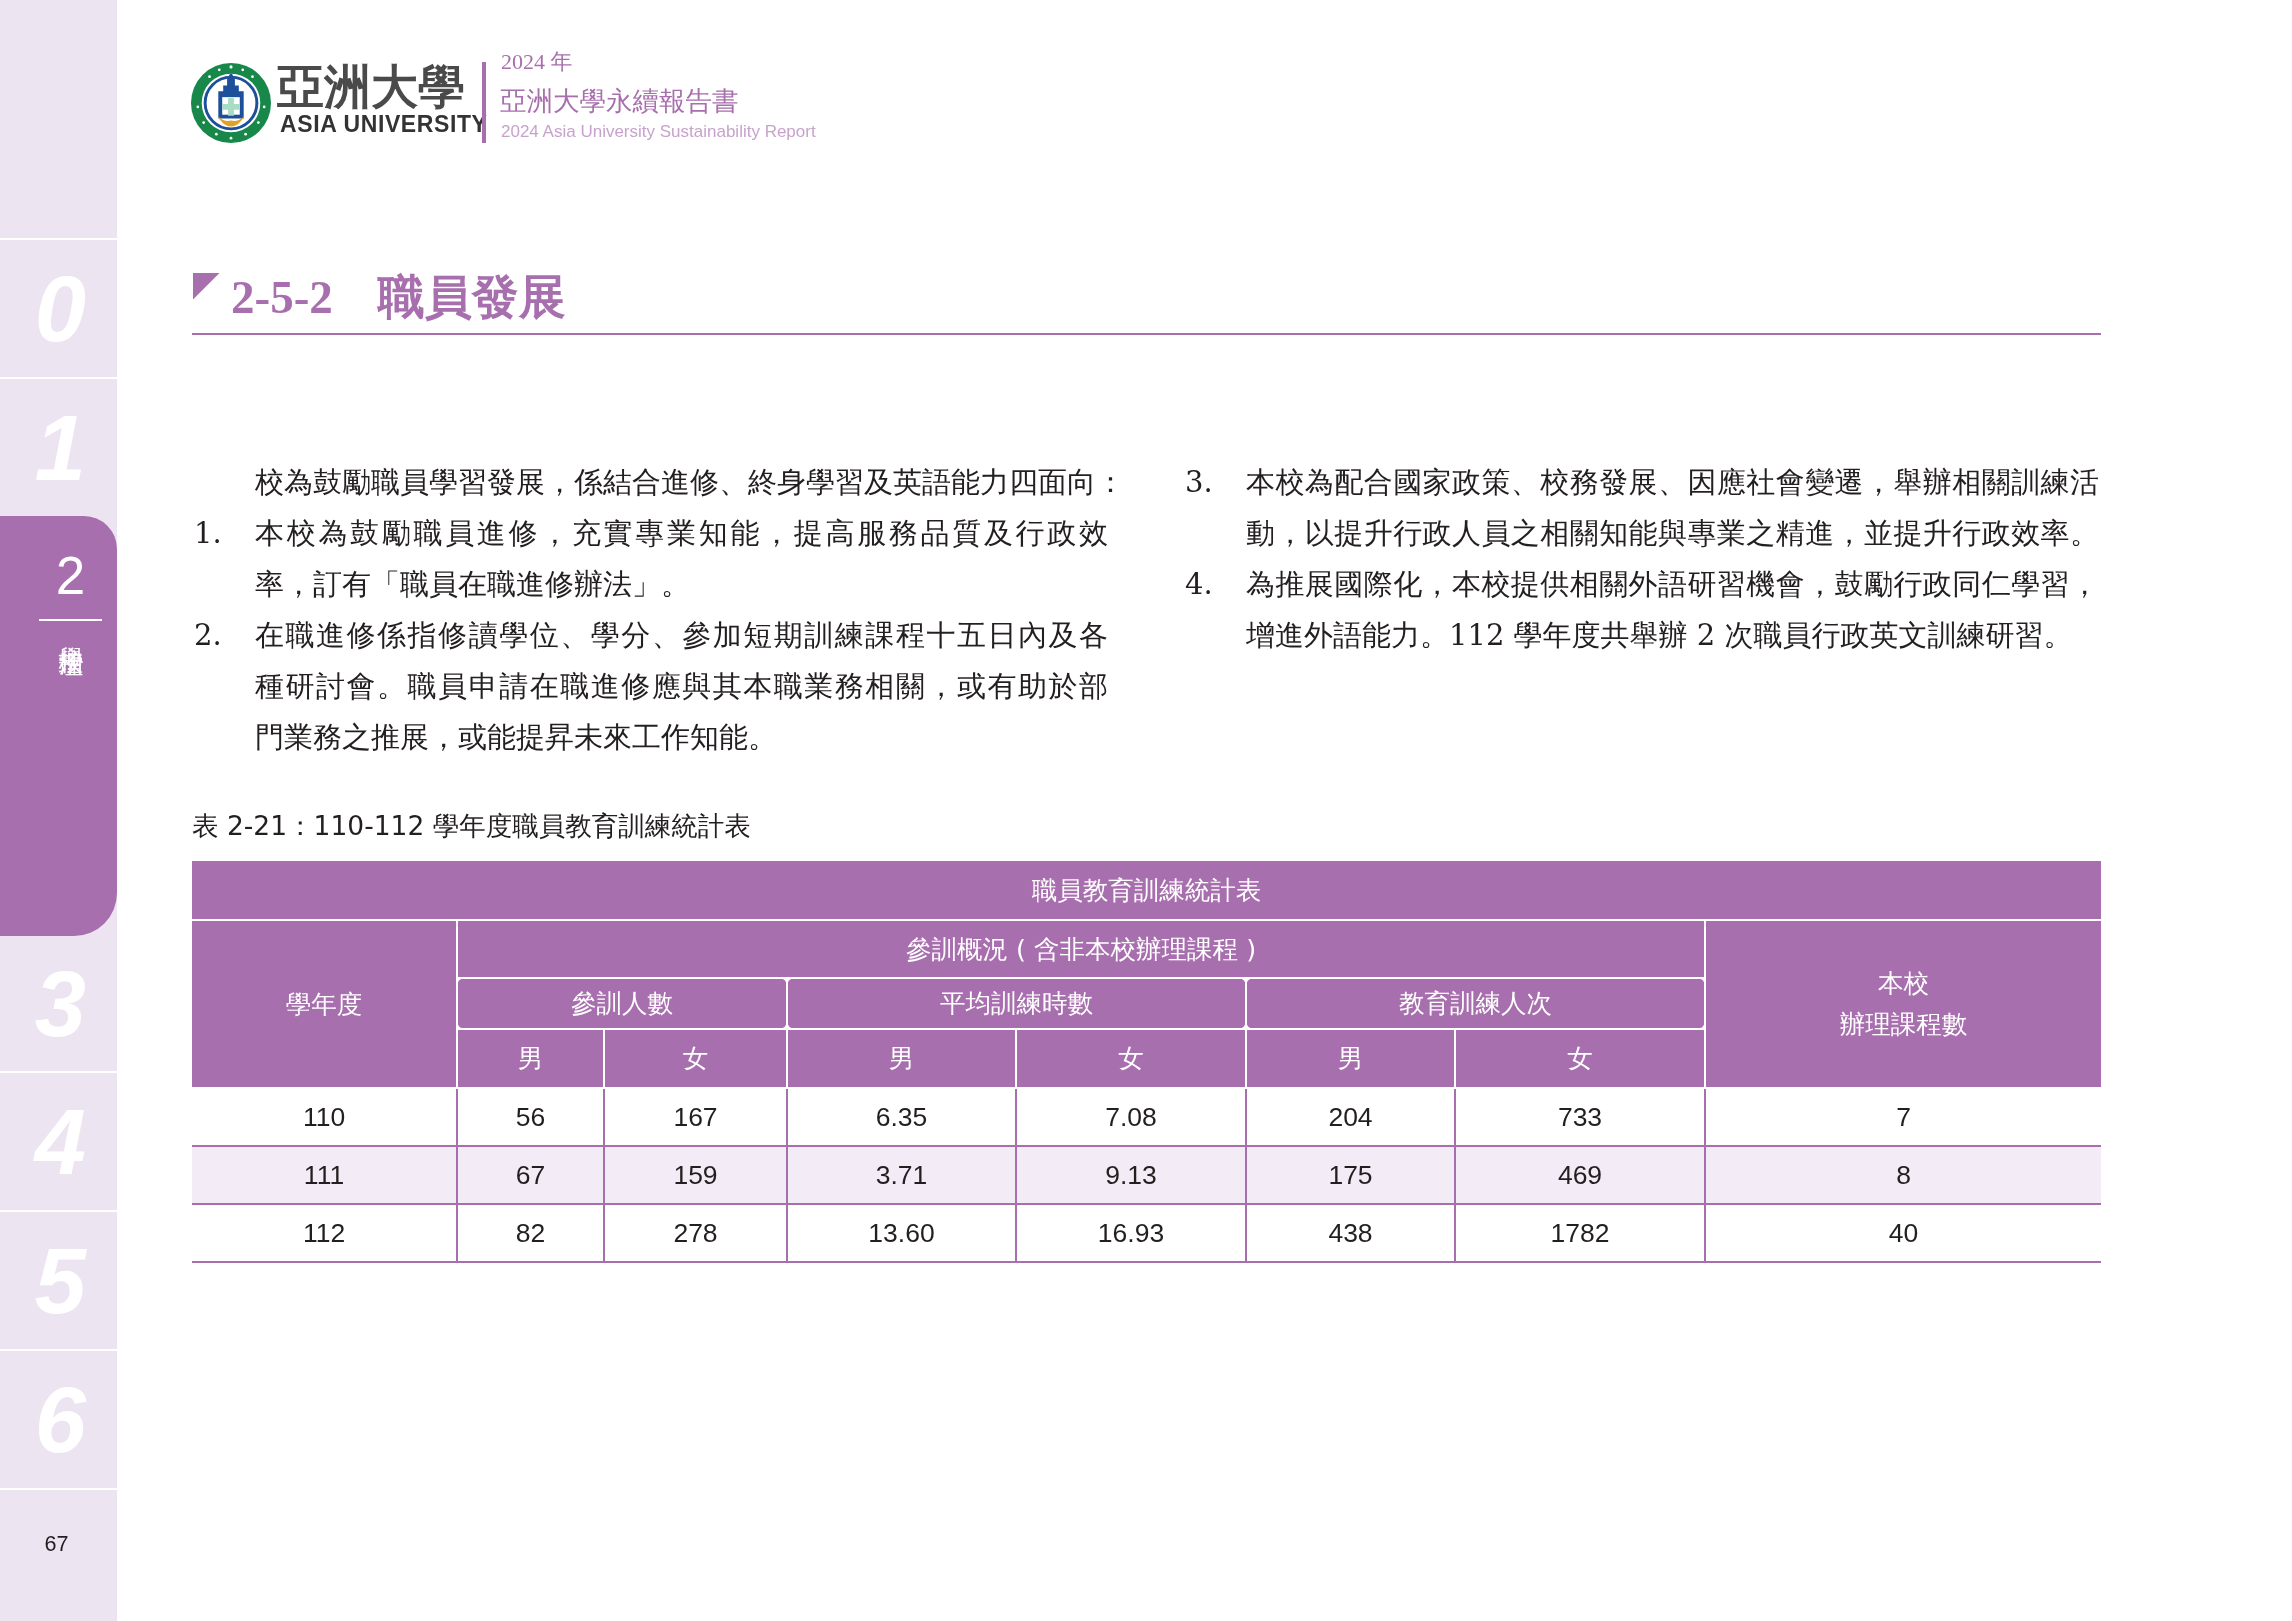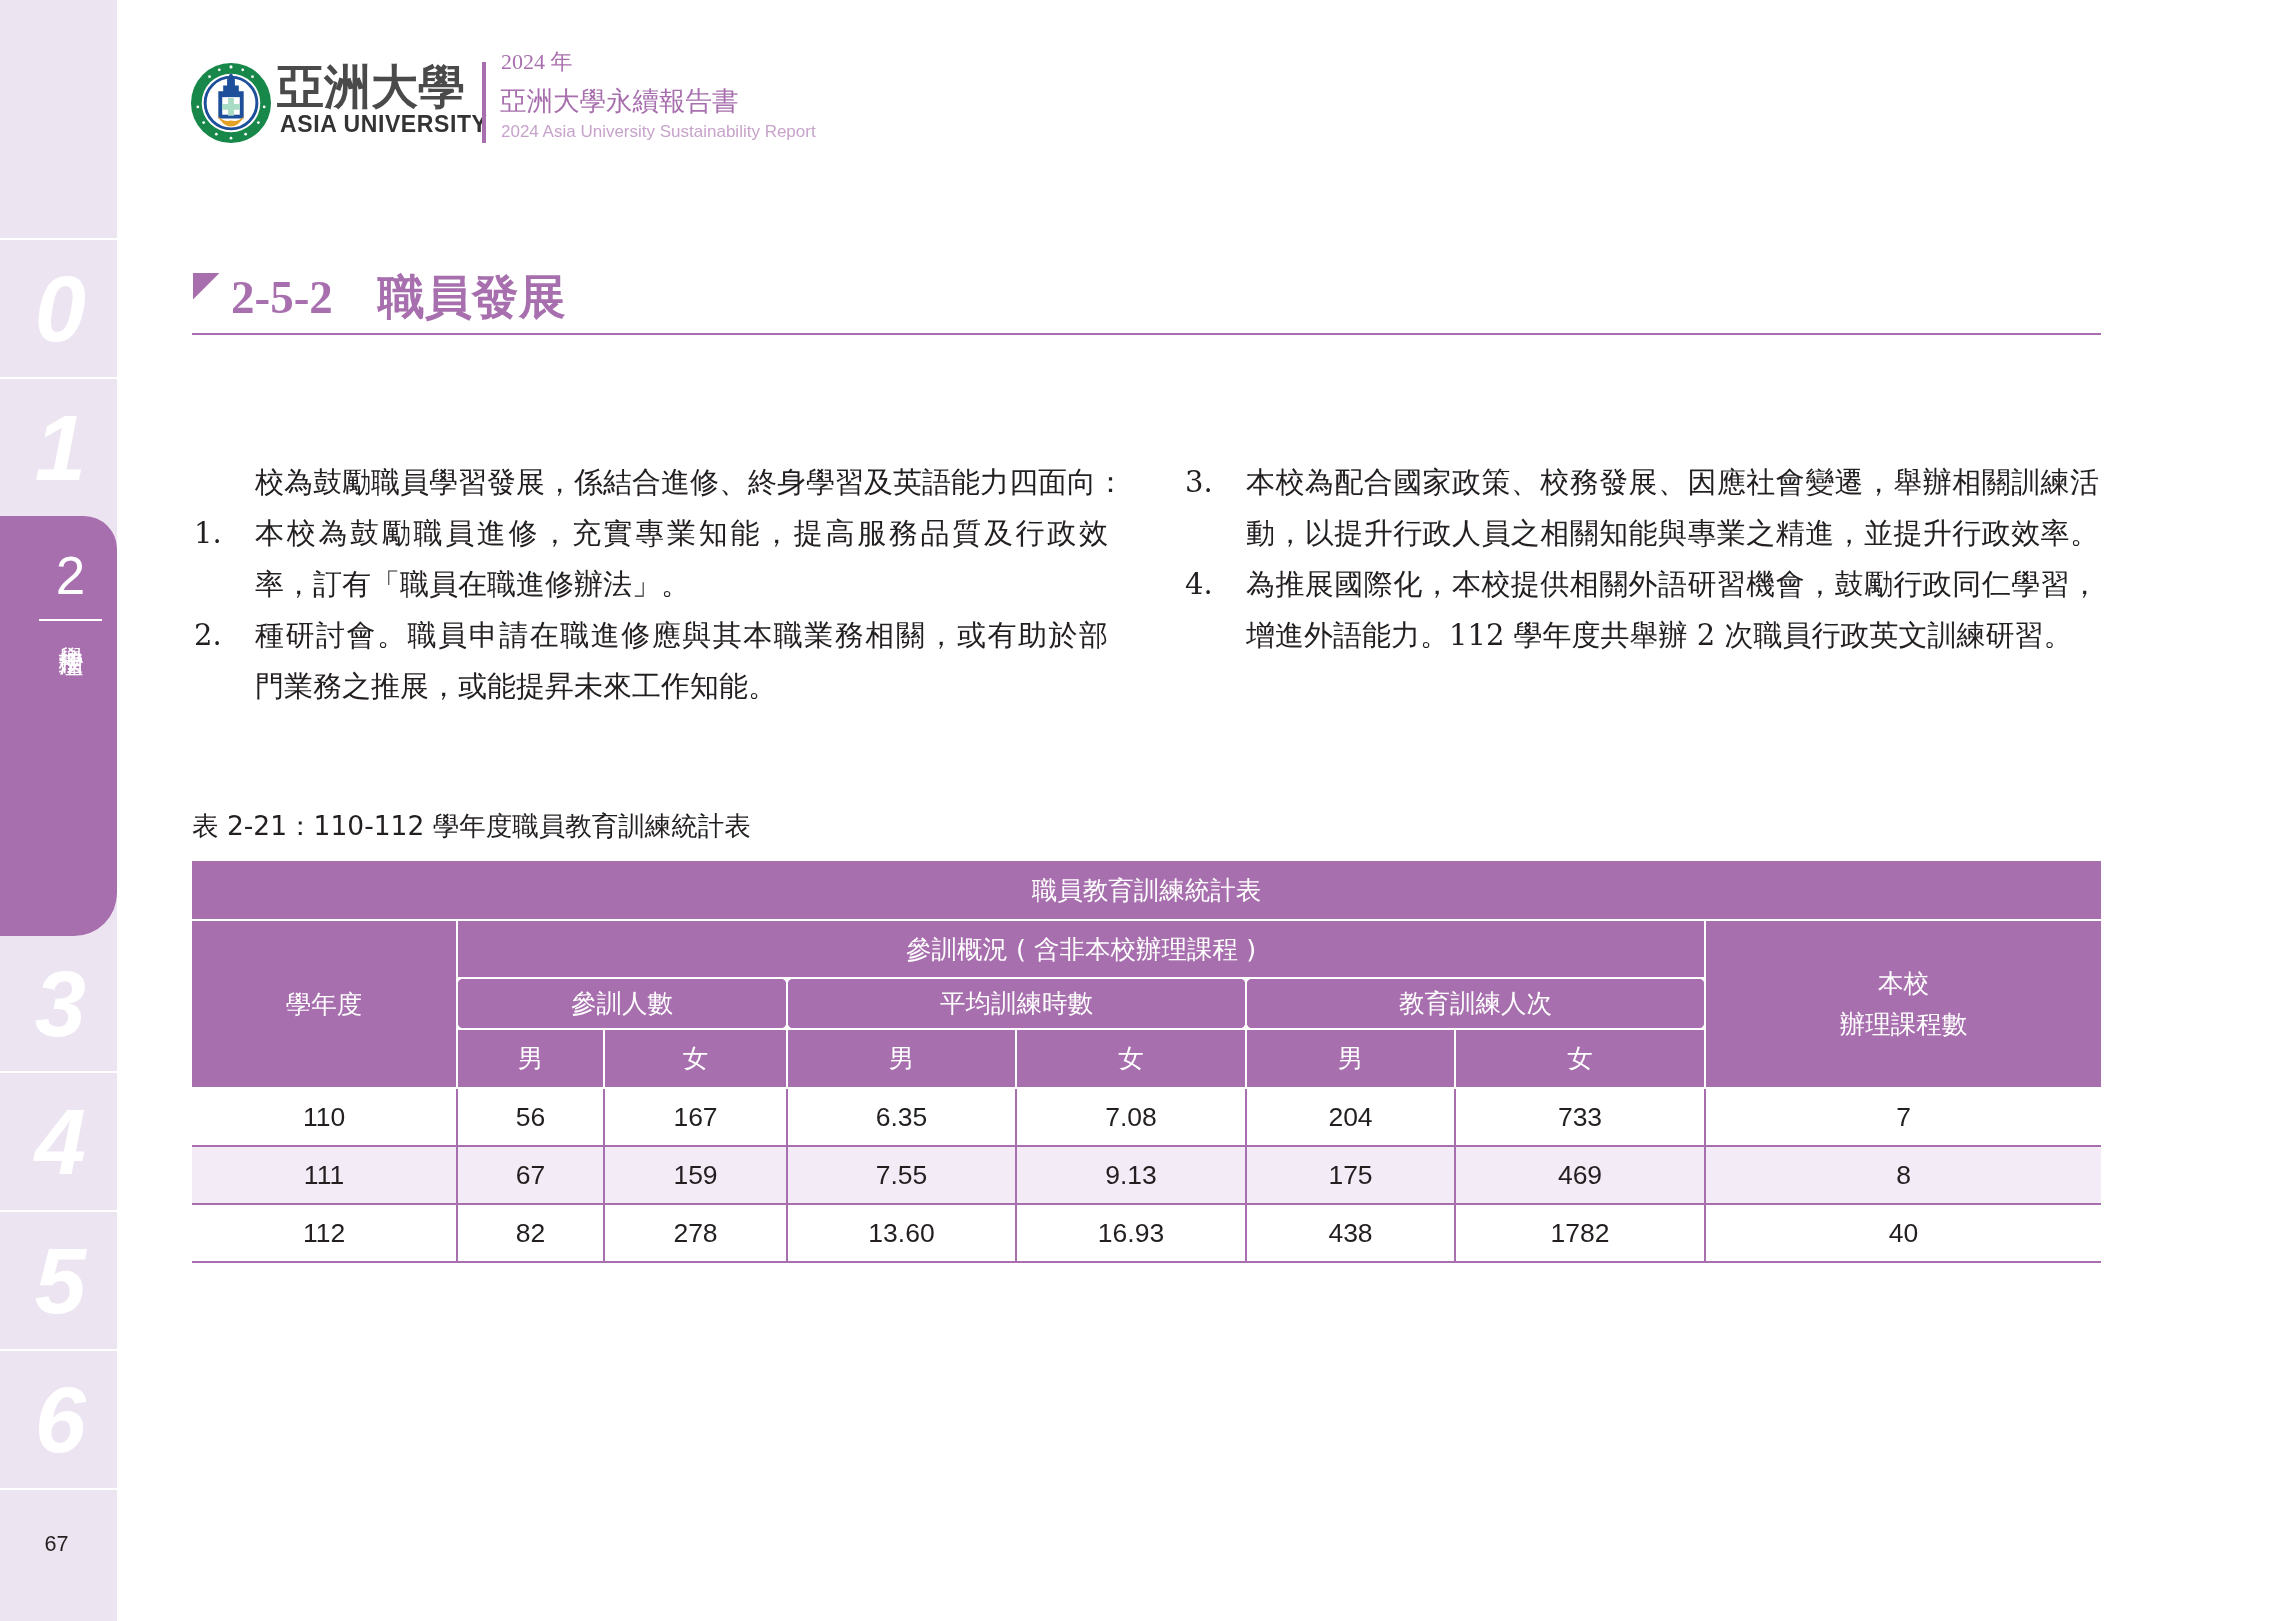--- a/index.html
+++ b/index.html
@@ -189,20 +189,21 @@
   <div class="para">
     <span class="line">校為鼓勵職員學習發展，係結合進修、終身學習及英語能力四面向：</span>
   </div>
   <div class="para">
     <span class="n">1.</span>
     <span class="line j">本校為鼓勵職員進修，充實專業知能，提高服務品質及行政效</span>
     <span class="line">率，訂有「職員在職進修辦法」。</span>
   </div>
   <div class="para">
     <span class="n">2.</span>
+    <span class="line j">在職進修係指修讀學位、學分、參加短期訓練課程十五日內及各</span>
     <span class="line j">種研討會。職員申請在職進修應與其本職業務相關，或有助於部</span>
     <span class="line">門業務之推展，或能提昇未來工作知能。</span>
   </div>
 </section>
 
 <section class="col right">
   <div class="para">
     <span class="n">3.</span>
     <span class="line j">本校為配合國家政策、校務發展、因應社會變遷，舉辦相關訓練活</span>
     <span class="line j">動，以提升行政人員之相關知能與專業之精進，並提升行政效率。</span>
@@ -261,21 +262,21 @@
       <td>6.35</td>
       <td>7.08</td>
       <td>204</td>
       <td>733</td>
       <td class="last">7</td>
     </tr>
     <tr class="alt">
       <td class="first">111</td>
       <td>67</td>
       <td>159</td>
-      <td>7.55</td>
+      <td>3.71</td>
       <td>9.13</td>
       <td>175</td>
       <td>469</td>
       <td class="last">8</td>
     </tr>
     <tr>
       <td class="first">112</td>
       <td>82</td>
       <td>278</td>
       <td>13.60</td>

